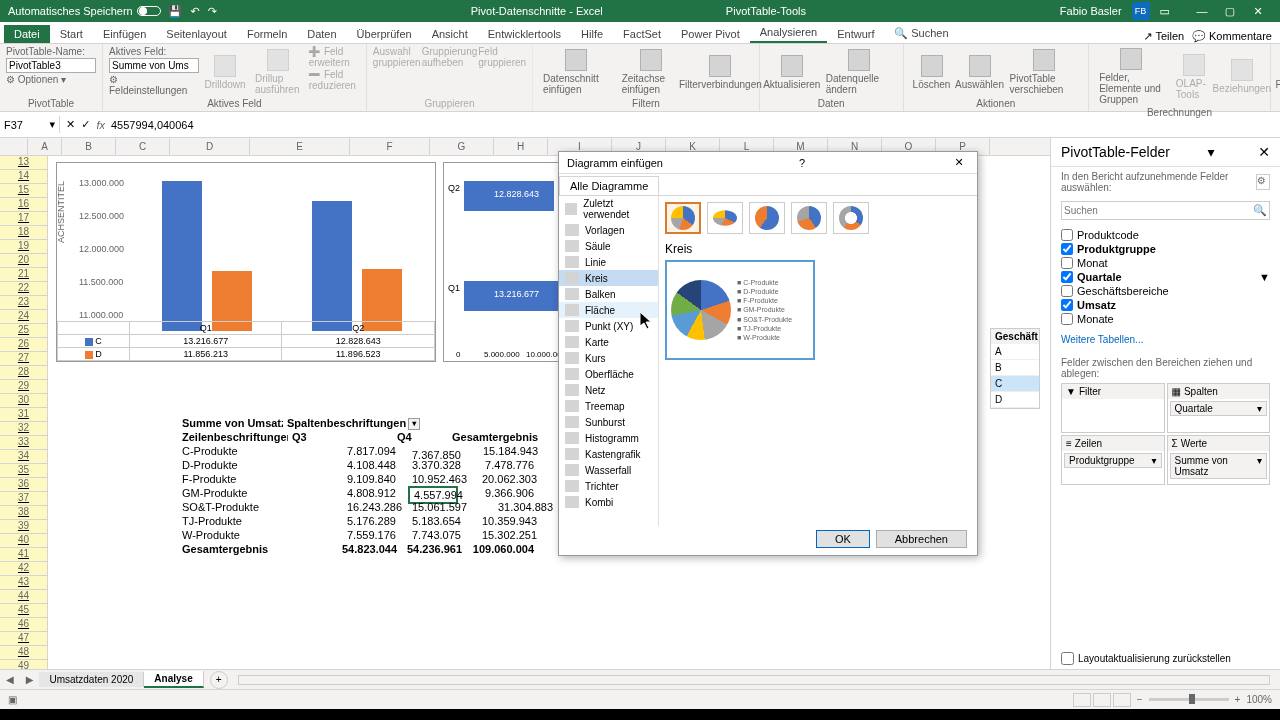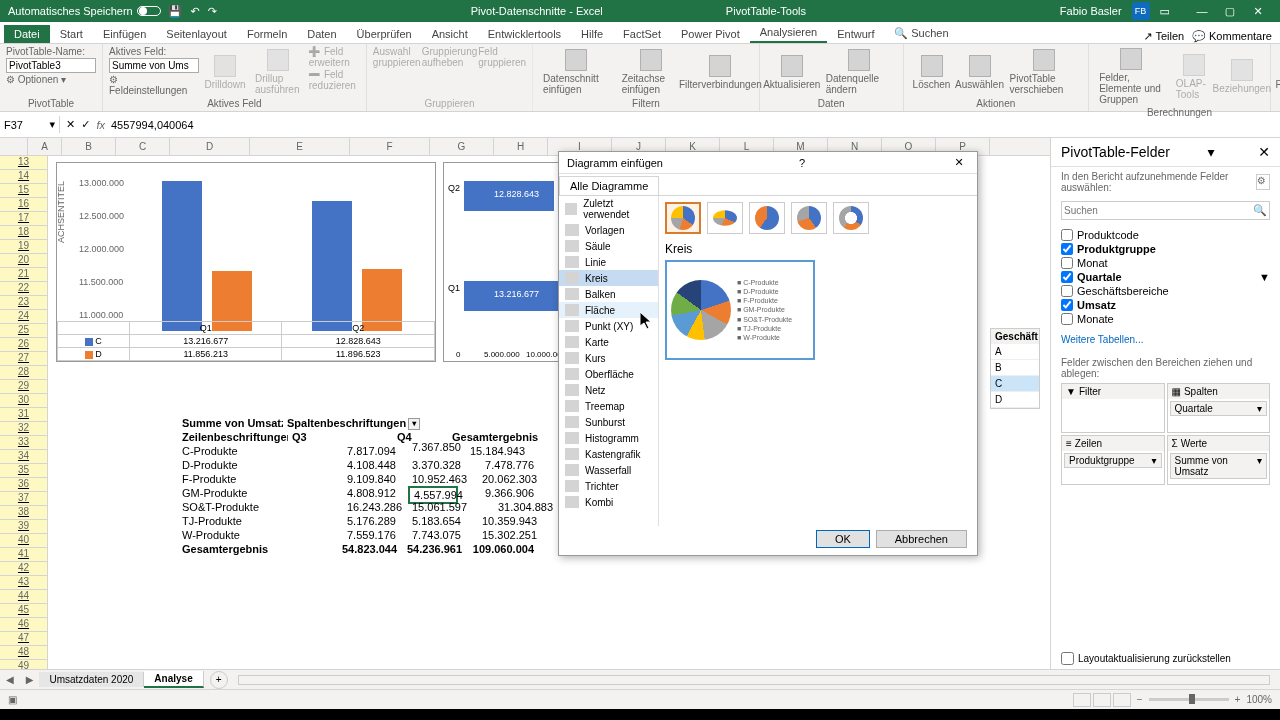--- a/index.html
+++ b/index.html
@@ -442,22 +442,22 @@
 
       <div class="pivot-table" id="pivot-data" style="left:150px; top:260px">
           <div class="pt-cell pt-header" style="left: 0px; top: 0px;">Summe von Umsatz</div>
           <div class="pt-cell pt-header" style="left: 105px; top: 0px;">Spaltenbeschriftungen<span class="pt-filterbtn">▾</span></div>
           <div class="pt-cell pt-header" style="left: 0px; top: 14px;">Zeilenbeschriftungen<span class="pt-filterbtn">▾</span></div>
           <div class="pt-cell pt-header" style="left: 110px; top: 14px;">Q3</div>
           <div class="pt-cell pt-header" style="left: 215px; top: 14px;">Q4</div>
           <div class="pt-cell pt-header" style="left: 270px; top: 14px;">Gesamtergebnis</div>
           <div class="pt-cell " style="left: 0px; top: 28px;">C-Produkte</div>
           <div class="pt-cell " style="left: 165px; top: 28px; width: 50px; text-align: right;">7.817.094</div>
-          <div class="pt-cell " style="left: 230px; top: 24px; width: 50px; text-align: right;">7.367.850</div>
-          <div class="pt-cell " style="left: 288px; top: 28px; width: 60px; text-align: right;">15.184.943</div>
+          <div class="pt-cell " style="left: 230px; top: 32px; width: 50px; text-align: right;">7.367.850</div>
+          <div class="pt-cell " style="left: 301px; top: 28px; width: 60px; text-align: right;">15.184.943</div>
           <div class="pt-cell " style="left: 0px; top: 42px;">D-Produkte</div>
           <div class="pt-cell " style="left: 165px; top: 42px; width: 50px; text-align: right;">4.108.448</div>
           <div class="pt-cell " style="left: 230px; top: 42px; width: 50px; text-align: right;">3.370.328</div>
           <div class="pt-cell " style="left: 300px; top: 42px; width: 60px; text-align: right;">7.478.776</div>
           <div class="pt-cell " style="left: 0px; top: 56px;">F-Produkte</div>
           <div class="pt-cell " style="left: 165px; top: 56px; width: 50px; text-align: right;">9.109.840</div>
           <div class="pt-cell " style="left: 230px; top: 56px; width: 50px; text-align: right;">10.952.463</div>
           <div class="pt-cell " style="left: 300px; top: 56px; width: 60px; text-align: right;">20.062.303</div>
           <div class="pt-cell " style="left: 0px; top: 70px;">GM-Produkte</div>
           <div class="pt-cell " style="left: 165px; top: 70px; width: 50px; text-align: right;">4.808.912</div>

